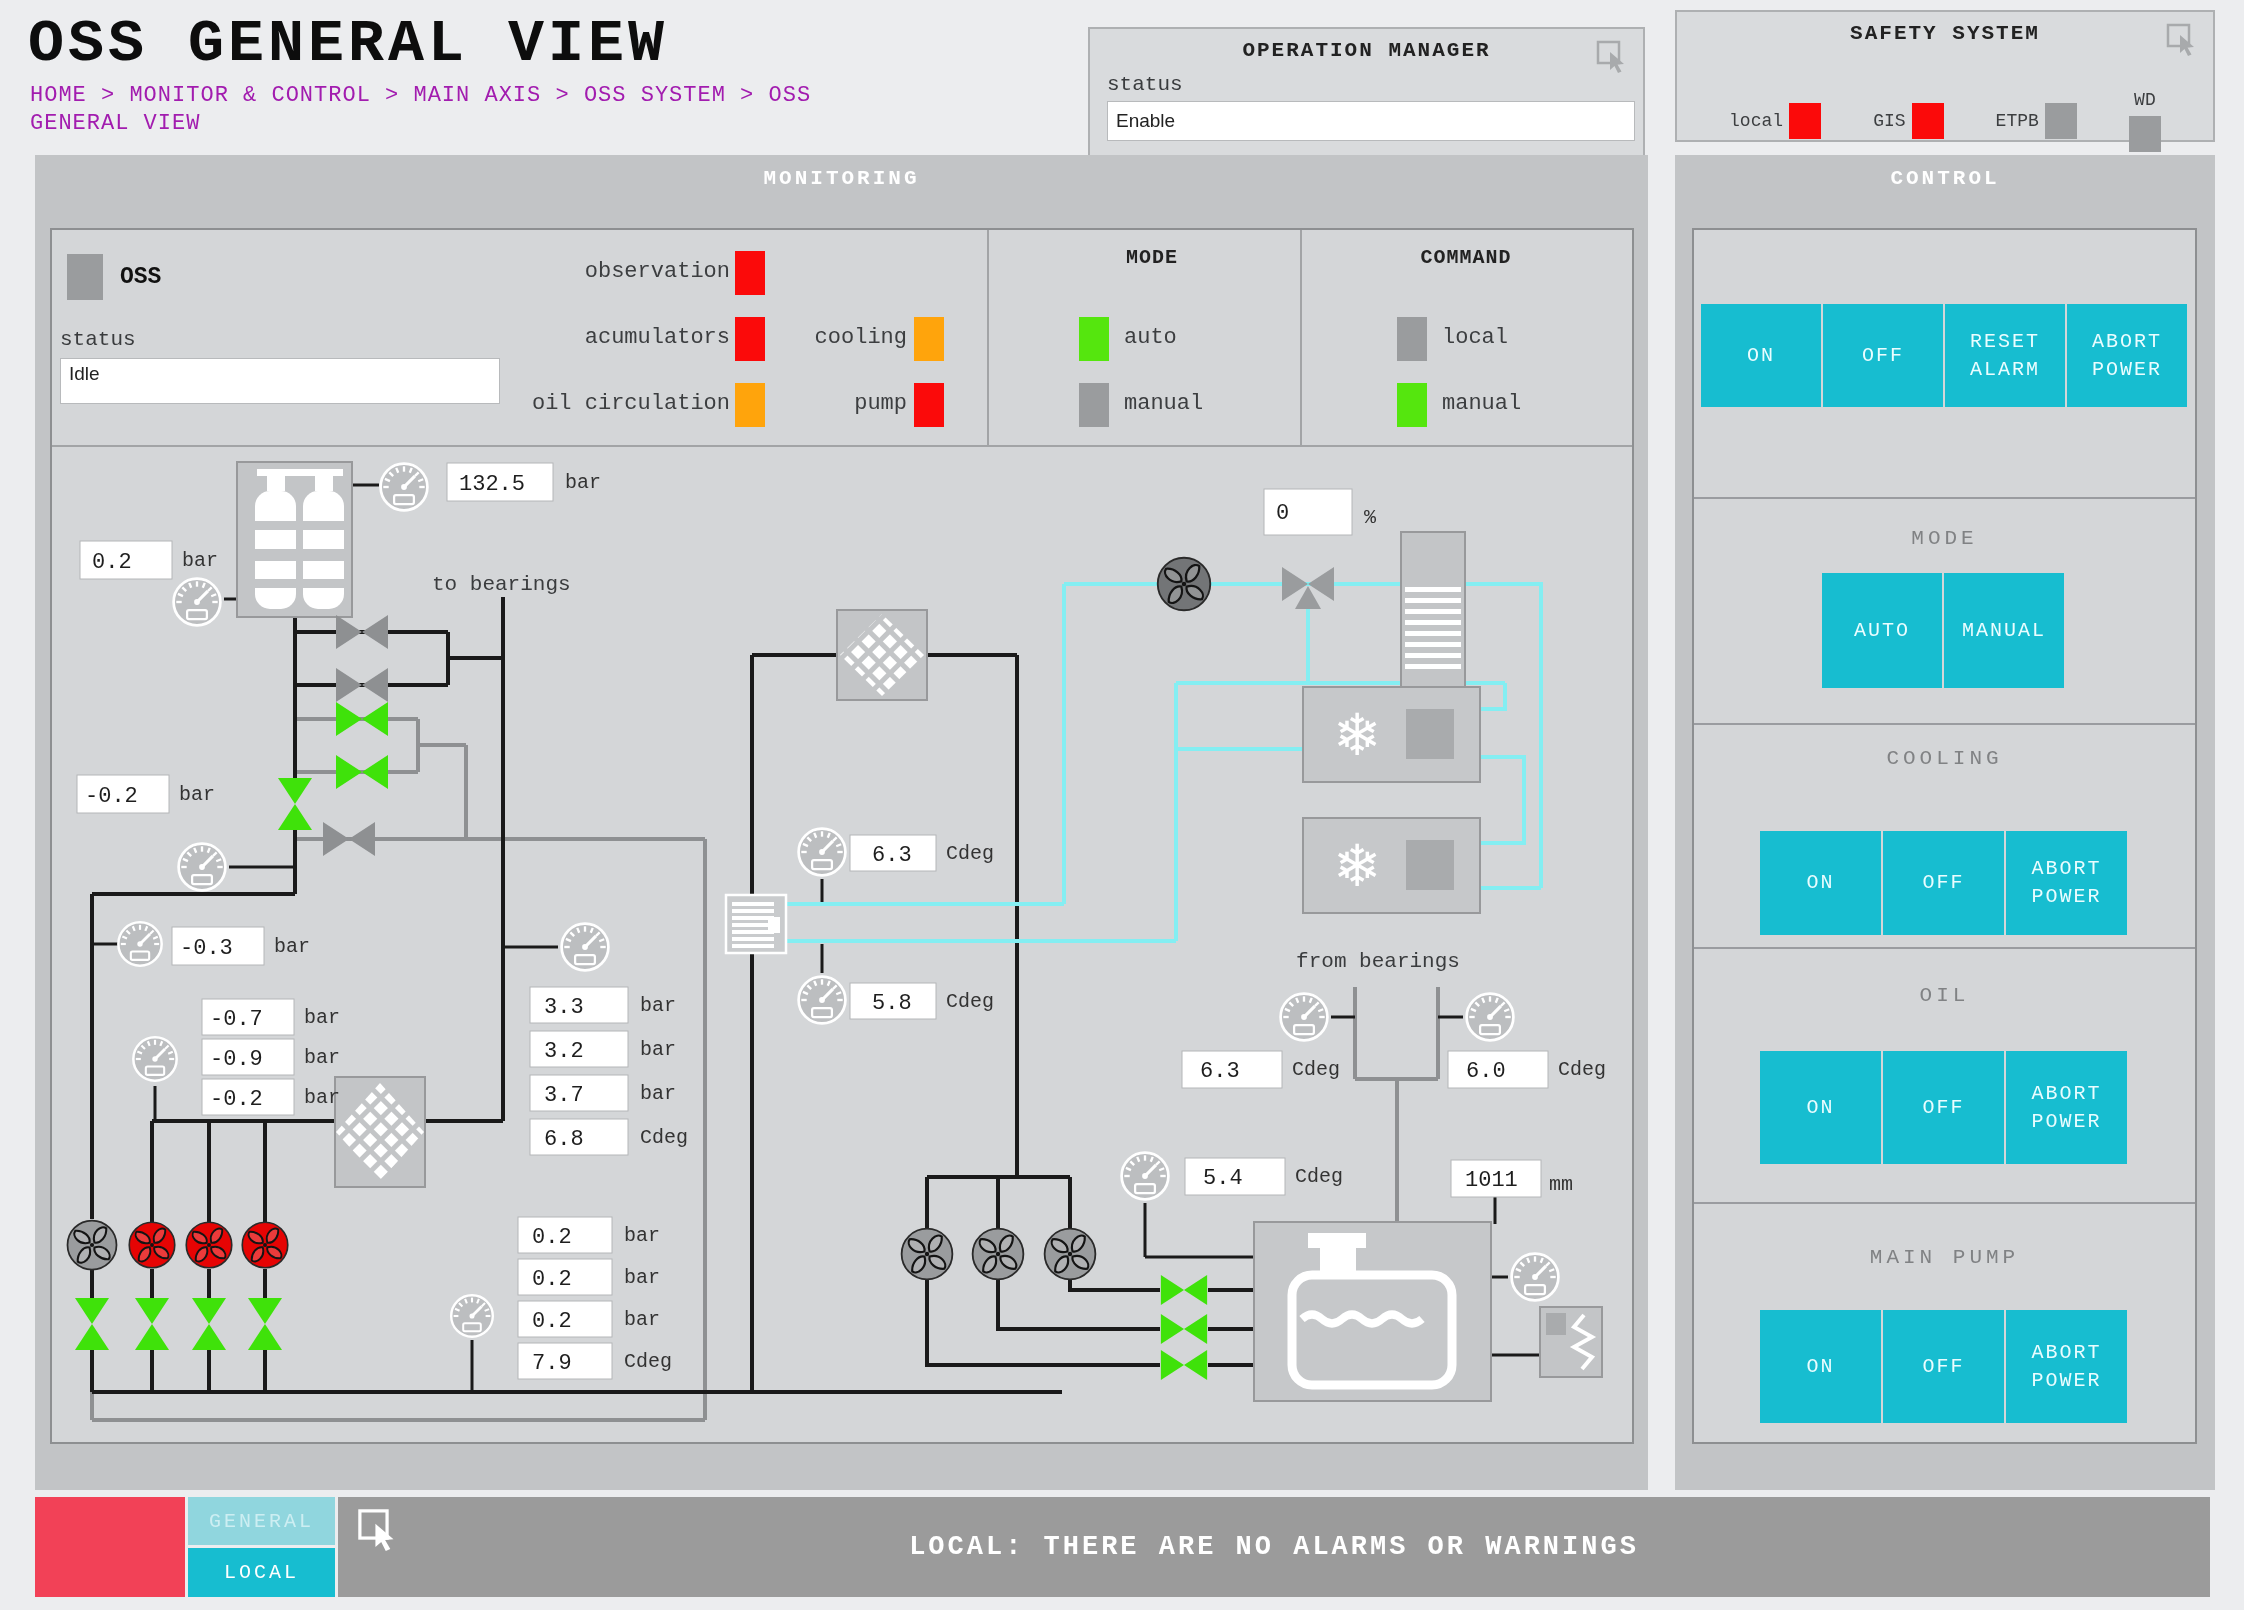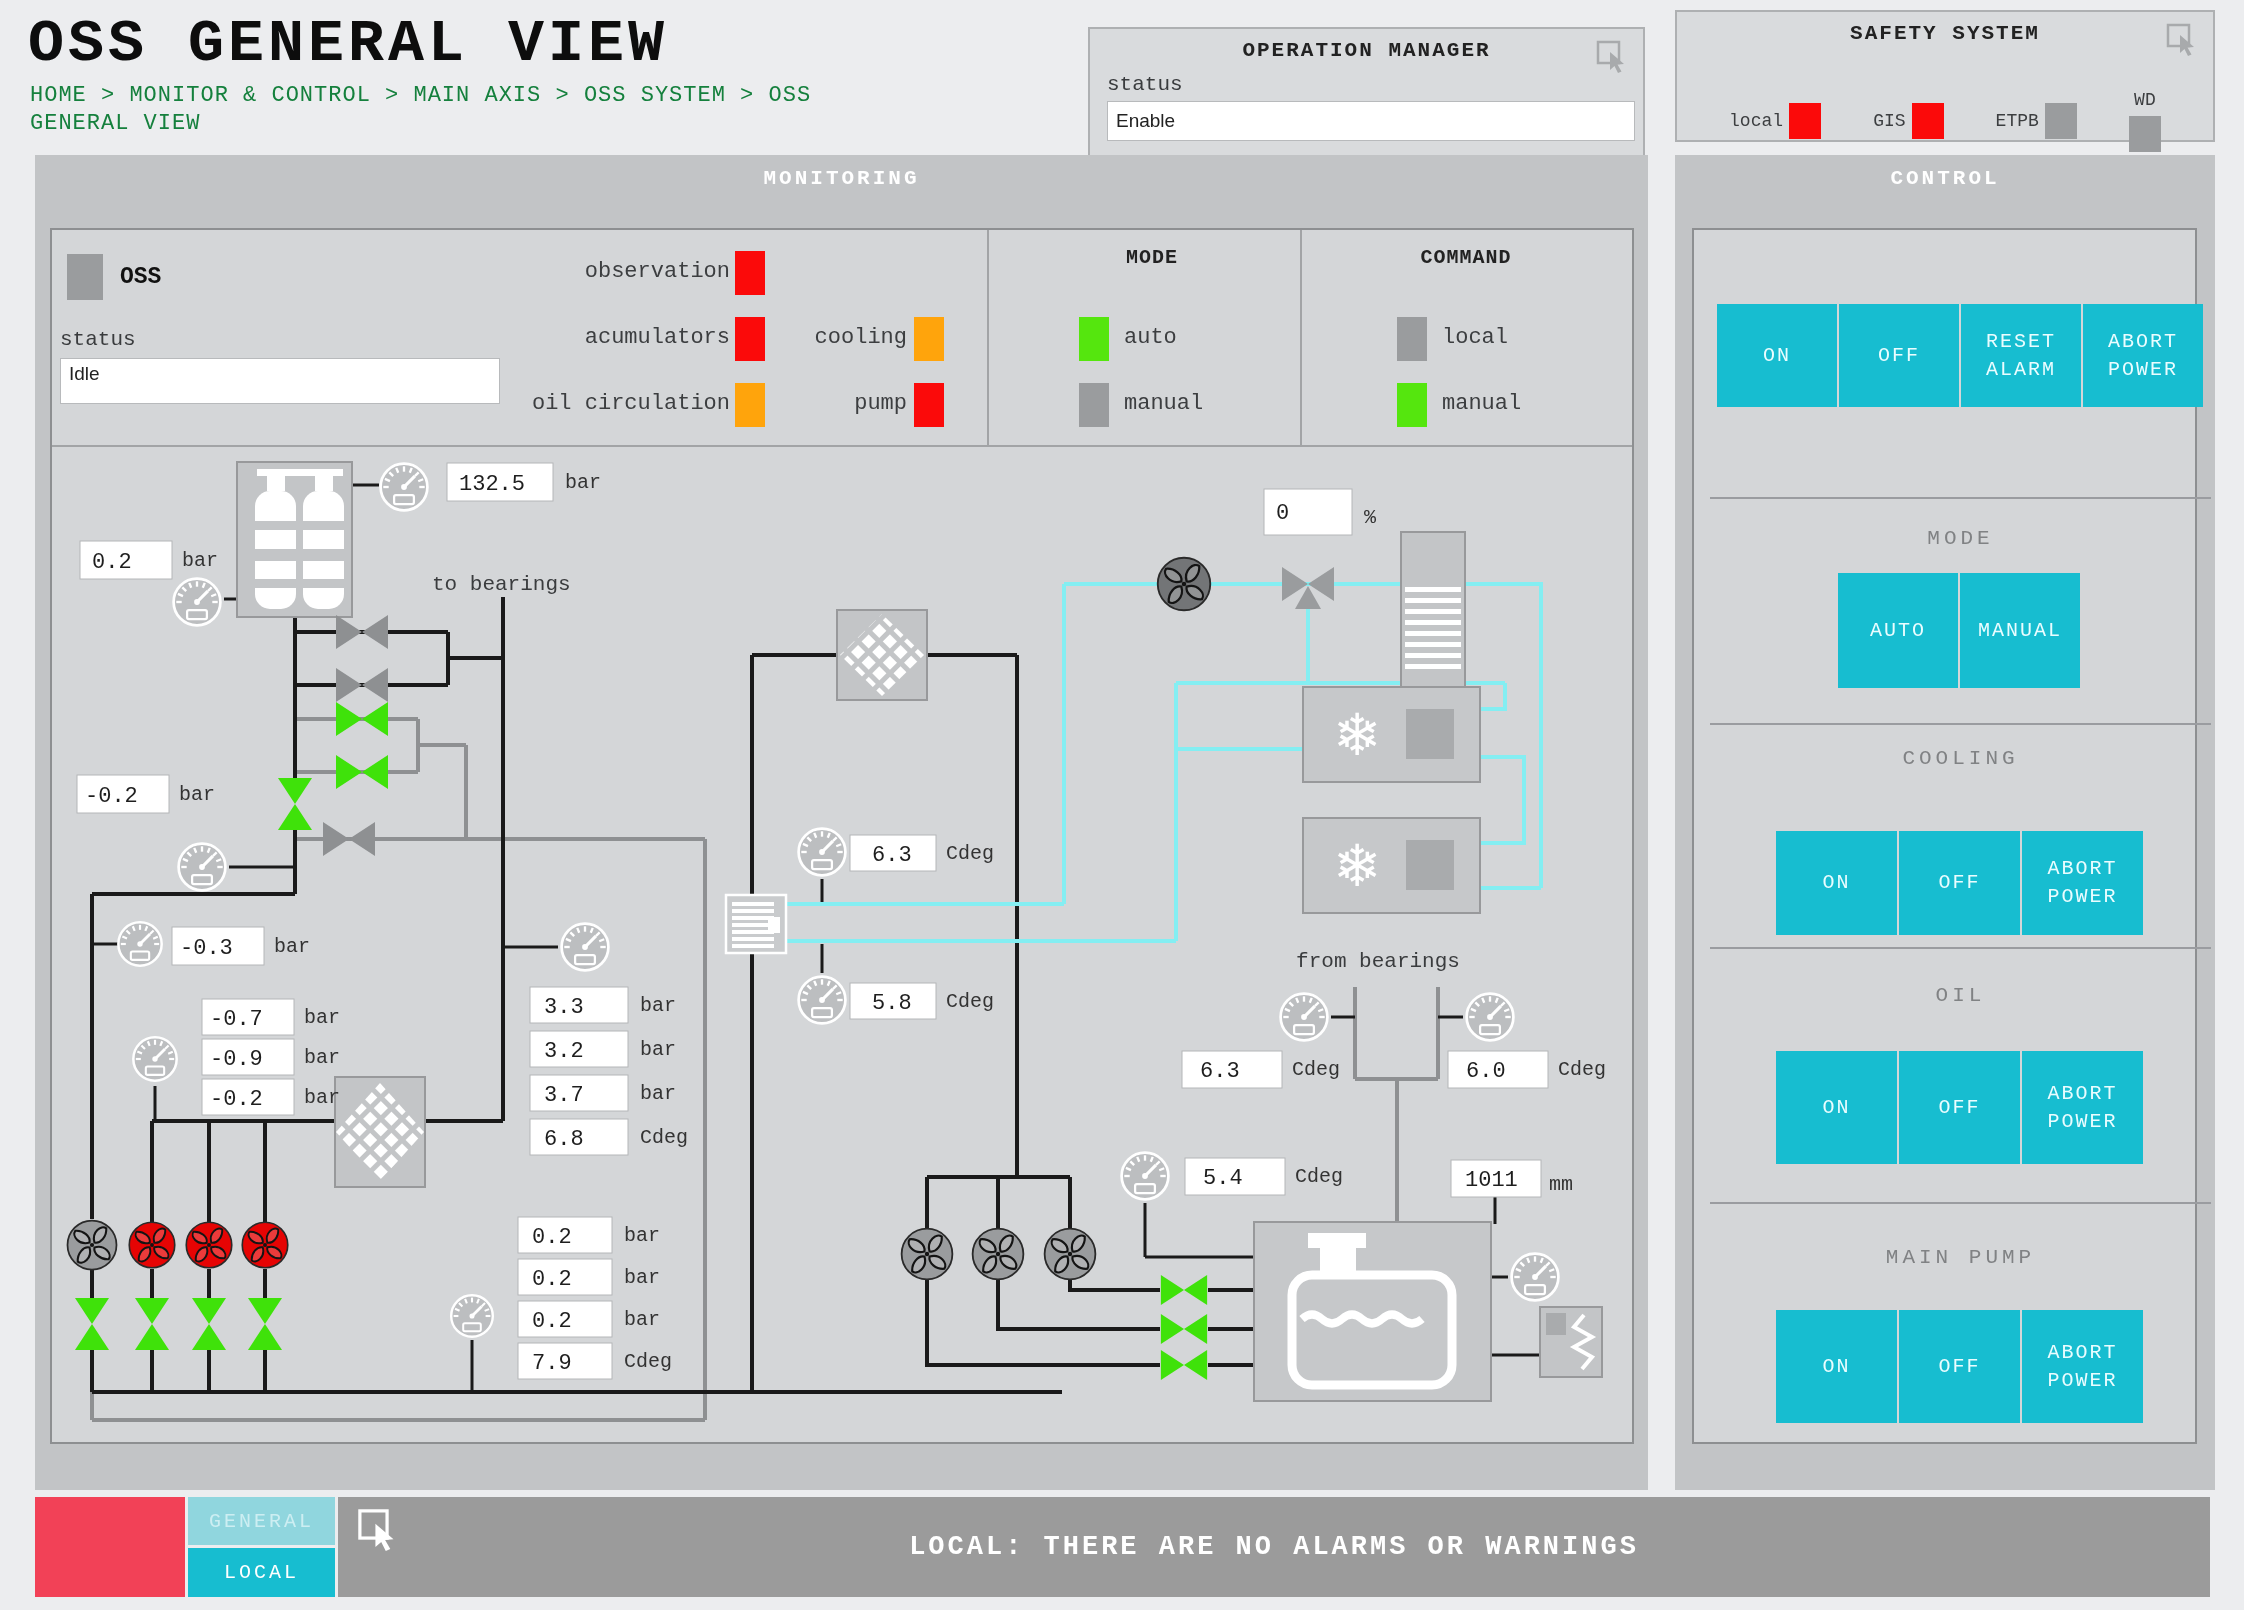--- a/index.html
+++ b/index.html
@@ -12,41 +12,41 @@
     --pipe-black:#1a1a1a; --pipe-gray:#8e9092; --pipe-cyan:#84eef2;
     --fan-red:#e60404; --fan-gray:#9a9c9e; --fan-dark:#737577;
     --comp-gray:#c3c5c7; --comp-dark:#a9abad; --gauge:#bcbec0;
   }
   html,body{margin:0;padding:0;}
   body{font-family:"Liberation Mono","DejaVu Sans Mono",monospace;background:var(--page-bg);}
   #app{position:relative;width:2244px;height:1610px;background:var(--page-bg);overflow:hidden;}
   .abs{position:absolute;}
   
   .page-title{left:28px;top:10px;font-size:60px;font-weight:bold;letter-spacing:4px;color:#0d0d0d;}
-  .crumb{left:30px;top:82px;font-size:22px;color:#15803d;letter-spacing:1px;line-height:28px;}
+  .crumb{left:30px;top:82px;font-size:22px;color:#a21caf;letter-spacing:1px;line-height:28px;}
   
   .topbox{background:#d9dbdd;border:2px solid #aeb0b2;}
   .topbox .bt{position:absolute;top:10px;left:0;width:100%;text-align:center;font-weight:bold;font-size:21px;letter-spacing:2px;color:#222;}
   .detach{position:absolute;color:#a8aaac;}
   .fieldlabel{font-size:21px;color:#3a3c3e;}
   .field{background:#fff;border:1px solid #b8babc;font-family:"Liberation Sans",sans-serif;font-size:19px;color:#222;display:flex;align-items:center;padding-left:8px;}
   .sq{position:absolute;}
   .ind-label{position:absolute;font-size:22px;color:#3c3e40;white-space:nowrap;}
   
   .band{background:var(--band);}
   .band-title{position:absolute;top:12px;left:0;width:100%;text-align:center;color:#fff;font-weight:bold;font-size:21px;letter-spacing:3px;}
   .innerbox{position:absolute;background:var(--box-bg);border:2px solid #8d8f91;}
   .vdiv{position:absolute;width:2px;background:#a2a4a6;top:0;}
   .hd-sec{position:absolute;left:0;top:0;width:100%;height:217px;border-bottom:2px solid #a2a4a6;box-sizing:border-box;}
   .colhead{position:absolute;font-weight:bold;font-size:20px;letter-spacing:1px;color:#222;text-align:center;width:200px;top:16px;}
   
   .ctl-label{position:absolute;width:100%;text-align:center;font-size:21px;letter-spacing:4px;color:#808284;}
   .btn-row{position:absolute;display:flex;}
   .cbtn{background:var(--cyan-btn);color:var(--btn-text);display:flex;align-items:center;justify-content:center;text-align:center;font-size:20px;letter-spacing:2px;line-height:1.4;margin:0 1px;cursor:pointer;white-space:pre-line;}
-  .ctl-sec{position:absolute;left:16px;width:100%;box-sizing:border-box;}
+  .ctl-sec{position:absolute;left:0;width:100%;box-sizing:border-box;}
   .ctl-sec.rule{border-top:2px solid #9a9ca0;}
   
   .tab{position:absolute;display:flex;align-items:center;justify-content:center;font-size:20px;letter-spacing:3px;cursor:pointer;}
   .footer-msg{position:absolute;width:100%;text-align:center;color:#fff;font-weight:bold;font-size:27px;letter-spacing:3px;}
   
   .pb{stroke:var(--pipe-black);stroke-width:4;fill:none;}
   .pbt{stroke:var(--pipe-black);stroke-width:3;fill:none;}
   .pg{stroke:var(--pipe-gray);stroke-width:4;fill:none;}
   .pc{stroke:var(--pipe-cyan);stroke-width:4;fill:none;}
   .comp{fill:var(--comp-gray);stroke:#98999b;stroke-width:2;}

